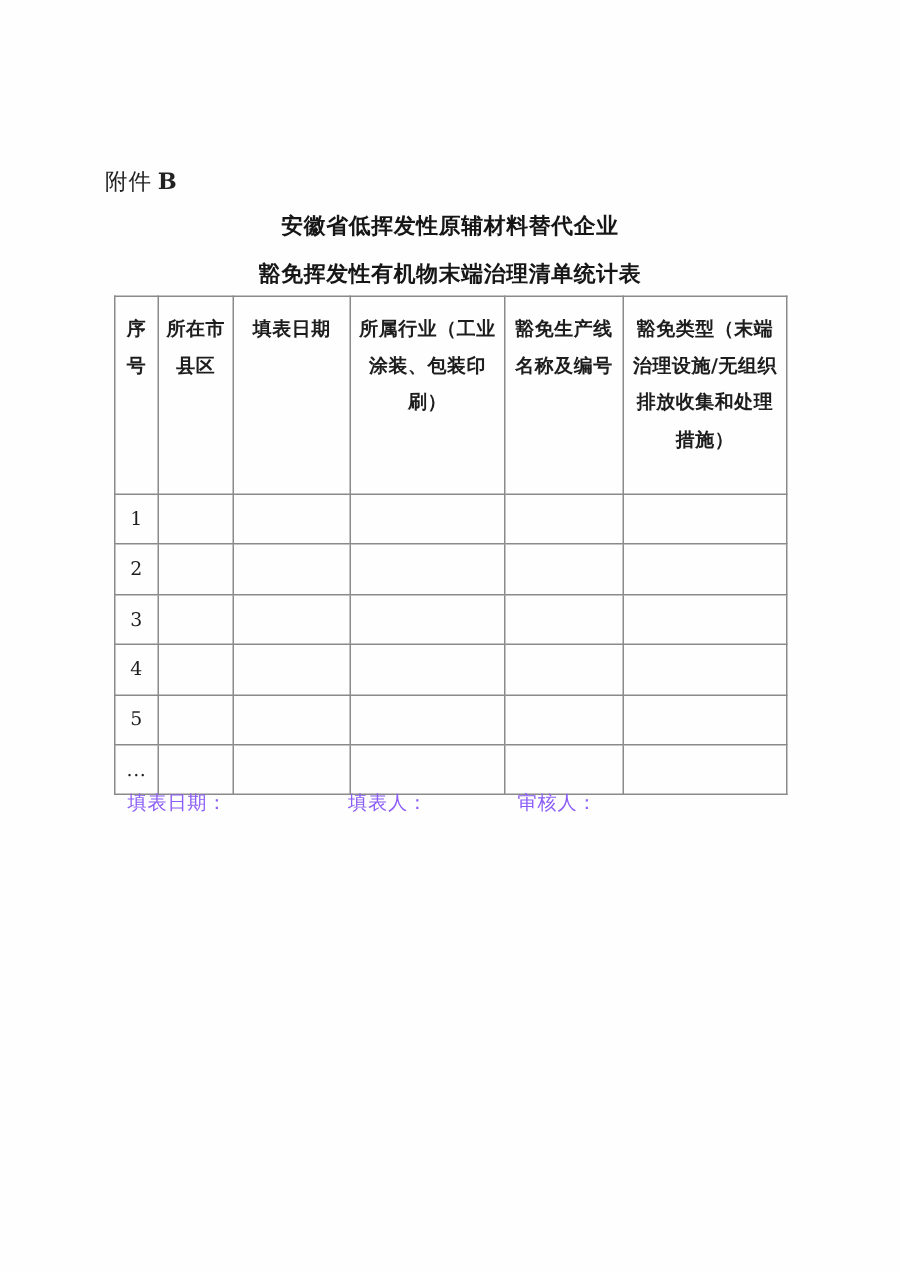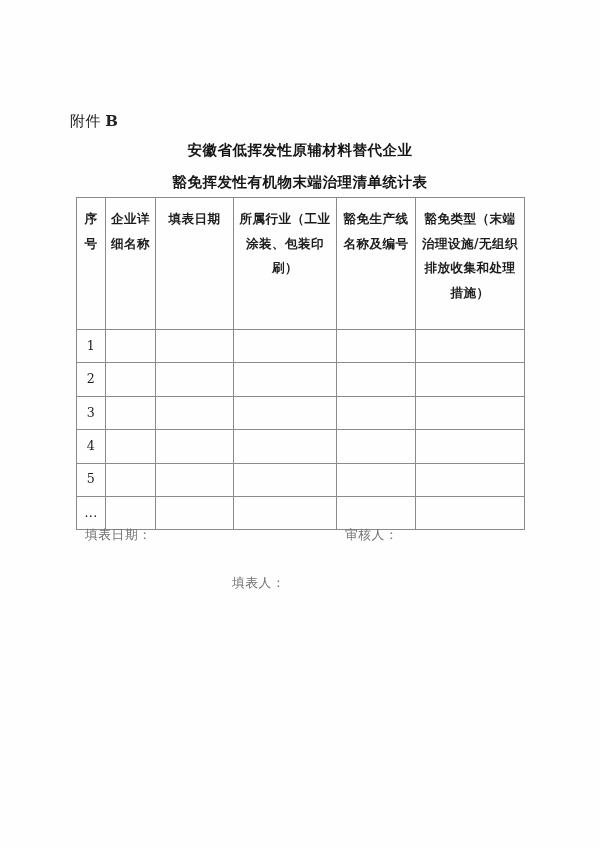--- a/index.html
+++ b/index.html
@@ -103,29 +103,29 @@
 
   
   .footer-row {
     position: absolute;
     left: 76px;
     top: 527px;
     width: 448px;
     height: 20px;
     font-size: 12.8px;
     letter-spacing: 0.5px;
-    color: #737373;
+    color: #8b5cf6;
   }
   .footer-field {
     position: absolute;
     top: 0;
     white-space: nowrap;
   }
   .ff-date   { left: 9px; }
-  .ff-filler { left: 156px; margin-top: 48px; }
+  .ff-filler { left: 156px; }
   .ff-review { left: 269px; font-family: Liberation Serif, serif; }
 </style>
 </head>
 <body>
 
 <div class="page">
 
   <div class="attach-label">
     <span>附件</span><span class="latin">B</span>
   </div>
@@ -141,21 +141,21 @@
       <col class="col-industry">
       <col class="col-line">
       <col class="col-type">
     </colgroup>
     <tbody id="table-body">
       <tr class="header-row">
         <td>
             <span class="hdr-text">序号</span>
           </td>
         <td>
-            <span class="hdr-text">企业详细名称</span>
+            <span class="hdr-text">所在市县区</span>
           </td>
         <td>
             <span class="hdr-text">填表日期</span>
           </td>
         <td>
             <span class="hdr-text">所属行业（工业涂装、包装印刷）</span>
           </td>
         <td>
             <span class="hdr-text">豁免生产线名称及编号</span>
           </td>

